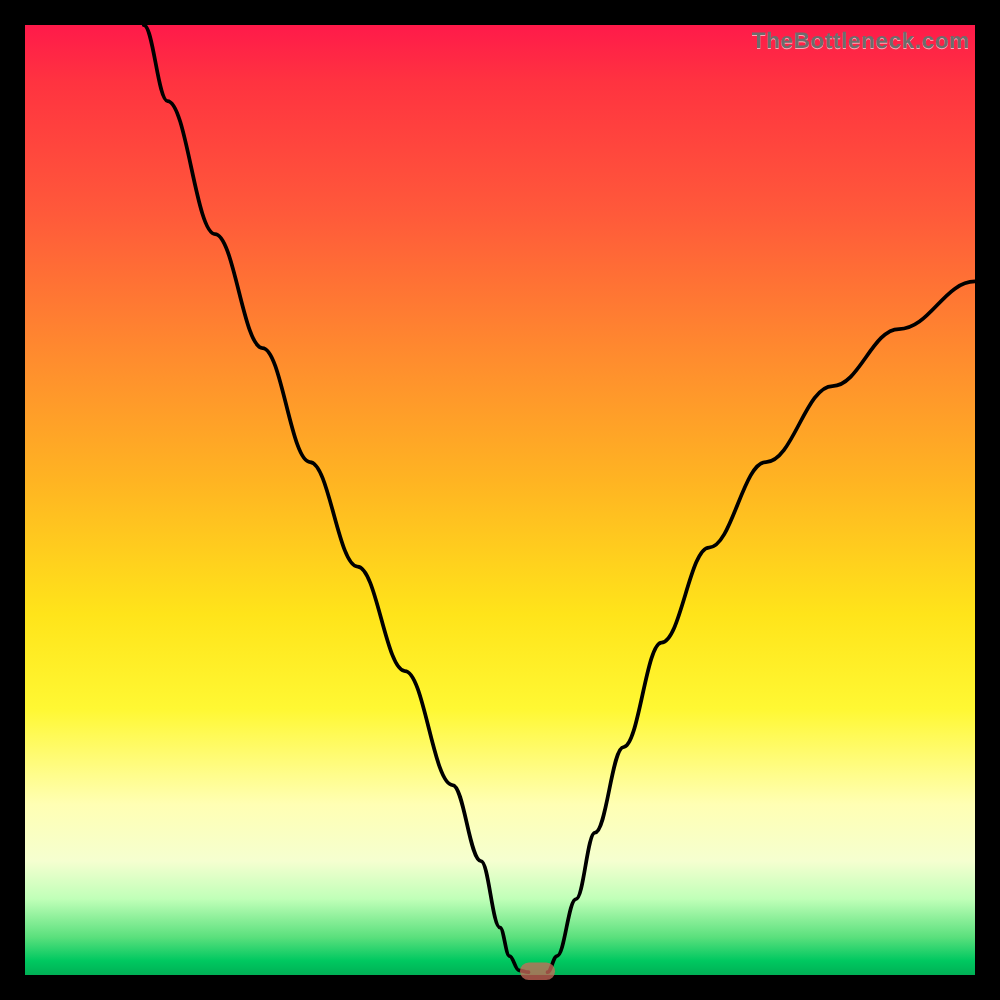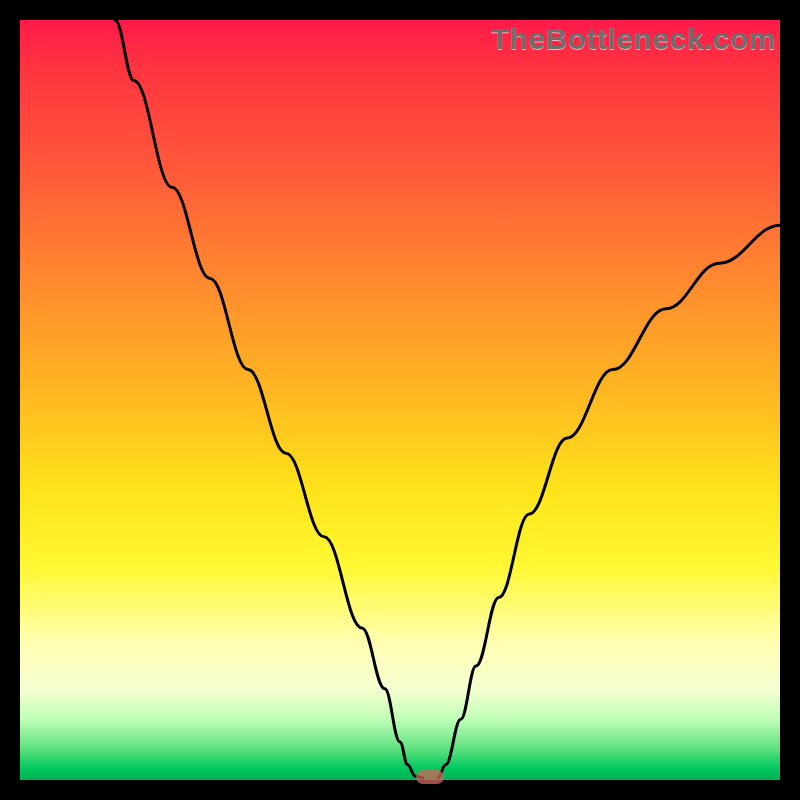--- a/index.html
+++ b/index.html
@@ -38,21 +38,21 @@
       #00c860 98.5%,
       #00b055 100%
     );
   }
   .watermark {
     position: absolute;
     top: 2px;
     right: 4px;
     font-family: Arial, Helvetica, sans-serif;
     font-weight: 600;
-    font-size: 30px;
+    font-size: 18px;
     color: #6d6d6d;
     text-shadow: 0 1px 0 rgba(255,255,255,0.6);
     letter-spacing: 0.5px;
   }
   svg.curve {
     position: absolute;
     left: 0;
     top: 0;
     width: 760px;
     height: 760px;

